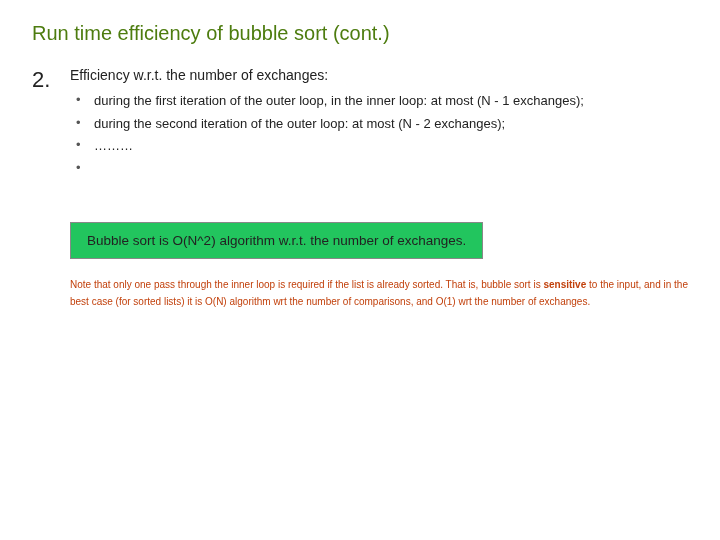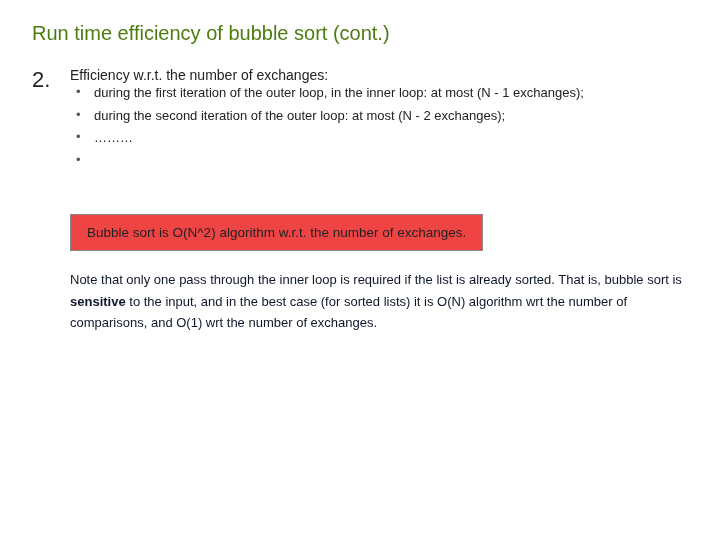--- a/index.html
+++ b/index.html
@@ -42,20 +42,21 @@
       color: #222;
       padding-top: 0px;
     }
 
     .section-content {
       flex: 1;
     }
 
     .section-heading {
       font-size: 14px;
+      margin-bottom: 8px;
       color: #222;
     }
 
     .bullet-list {
       list-style: none;
       margin-left: 6px;
       margin-bottom: 10px;
     }
 
     .bullet-list li {
@@ -86,27 +87,27 @@
       color: #222;
     }
 
     .highlight-box {
       border: 1.5px solid #888;
       padding: 10px 16px;
       display: inline-block;
       font-size: 13.5px;
       margin-bottom: 18px;
       color: #222;
-      background: #ef4444;
+      background: #22c55e;
     }
 
     .note-text {
-      font-size: 13px;
+      font-size: 10px;
       line-height: 1.65;
-      color: #0f172a;
+      color: #c2410c;
       margin-left: 0;
     }
 
     .note-text b {
       font-weight: bold;
     }
   </style>
 </head>
 <body>
 

